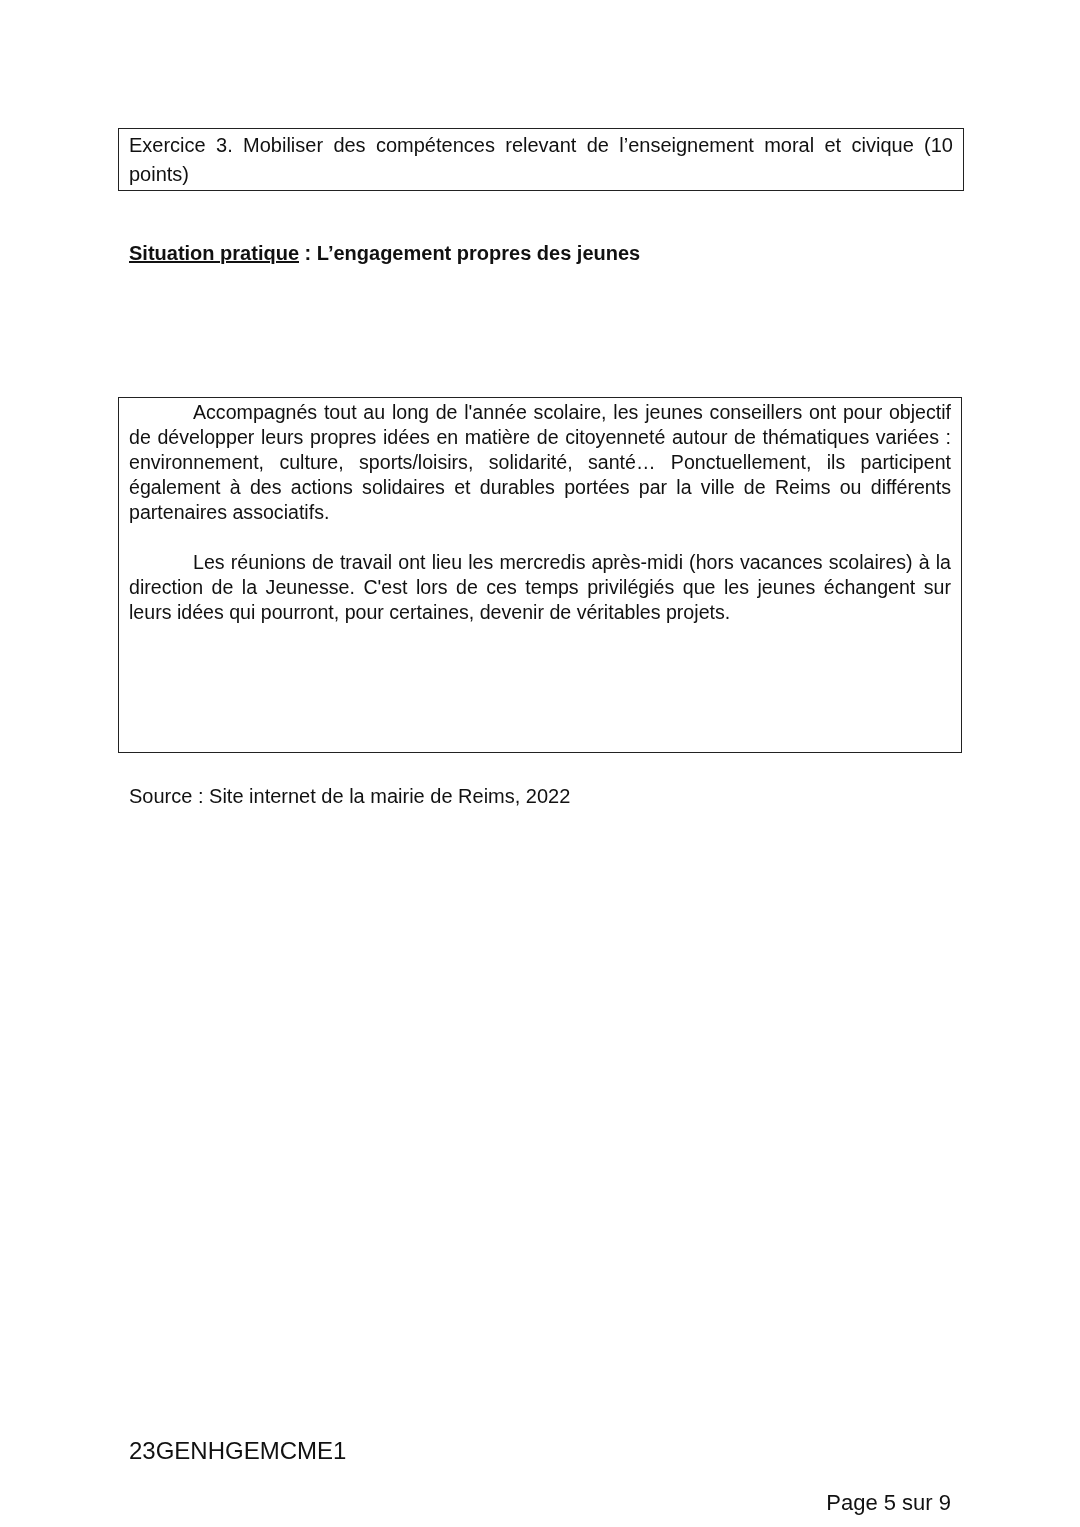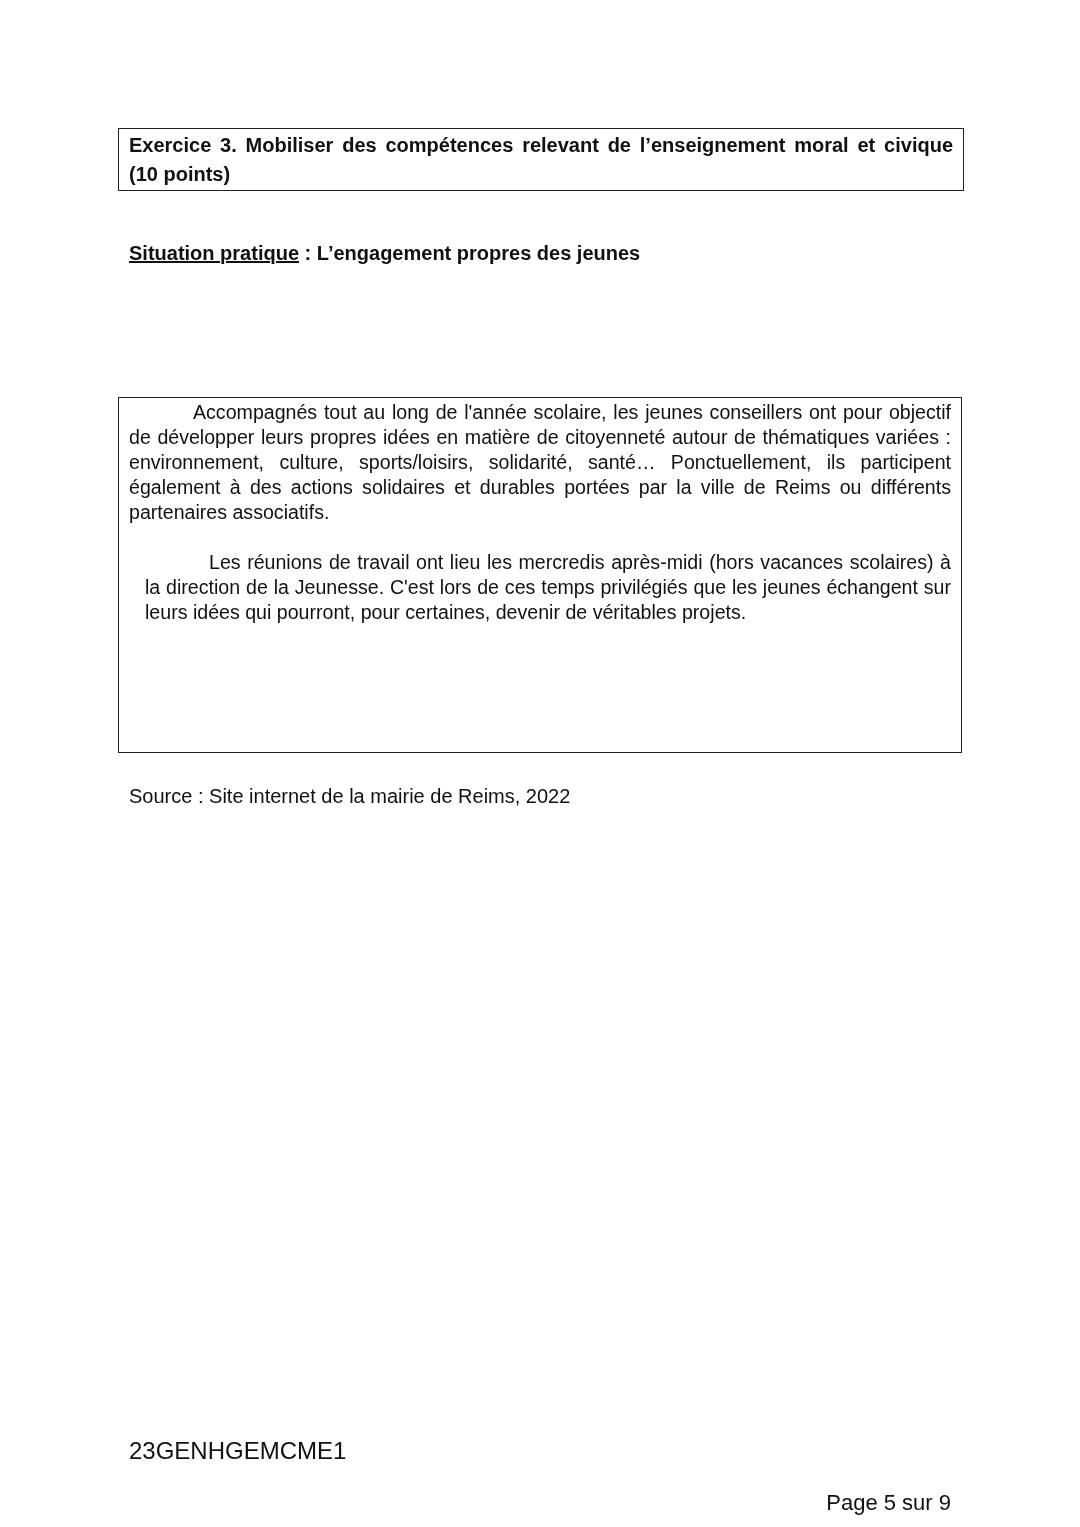--- a/index.html
+++ b/index.html
@@ -22,21 +22,21 @@
       height: 1527px;
     }
     .exercise-box {
       position: absolute;
       left: 118px;
       top: 128px;
       width: 824px;
       height: 43px;
       border: 1.5px solid #222;
       padding: 2px 10px 16px 10px;
-      font-weight: bold;
+      font-weight: normal;
       font-size: 20px;
       line-height: 29px;
       text-align: justify;
       text-align-last: left;
     }
     .situation {
       position: absolute;
       left: 129px;
       top: 239px;
       font-size: 20px;
@@ -65,21 +65,21 @@
       padding: 0 10px 0 10px;
       font-size: 19.6px;
       line-height: 25px;
     }
     .doc-box p {
       margin: 2px 0 25px 0;
       text-indent: 64px;
       text-align: justify;
       text-align-last: left;
     }
-    .doc-box p:last-child { margin-bottom: 0; margin-left: 16px; }
+    .doc-box p:last-child { margin-bottom: 0; }
     .source {
       position: absolute;
       left: 129px;
       top: 783px;
       font-size: 20px;
       line-height: 26px;
     }
     .footer-code {
       position: absolute;
       left: 129px;

